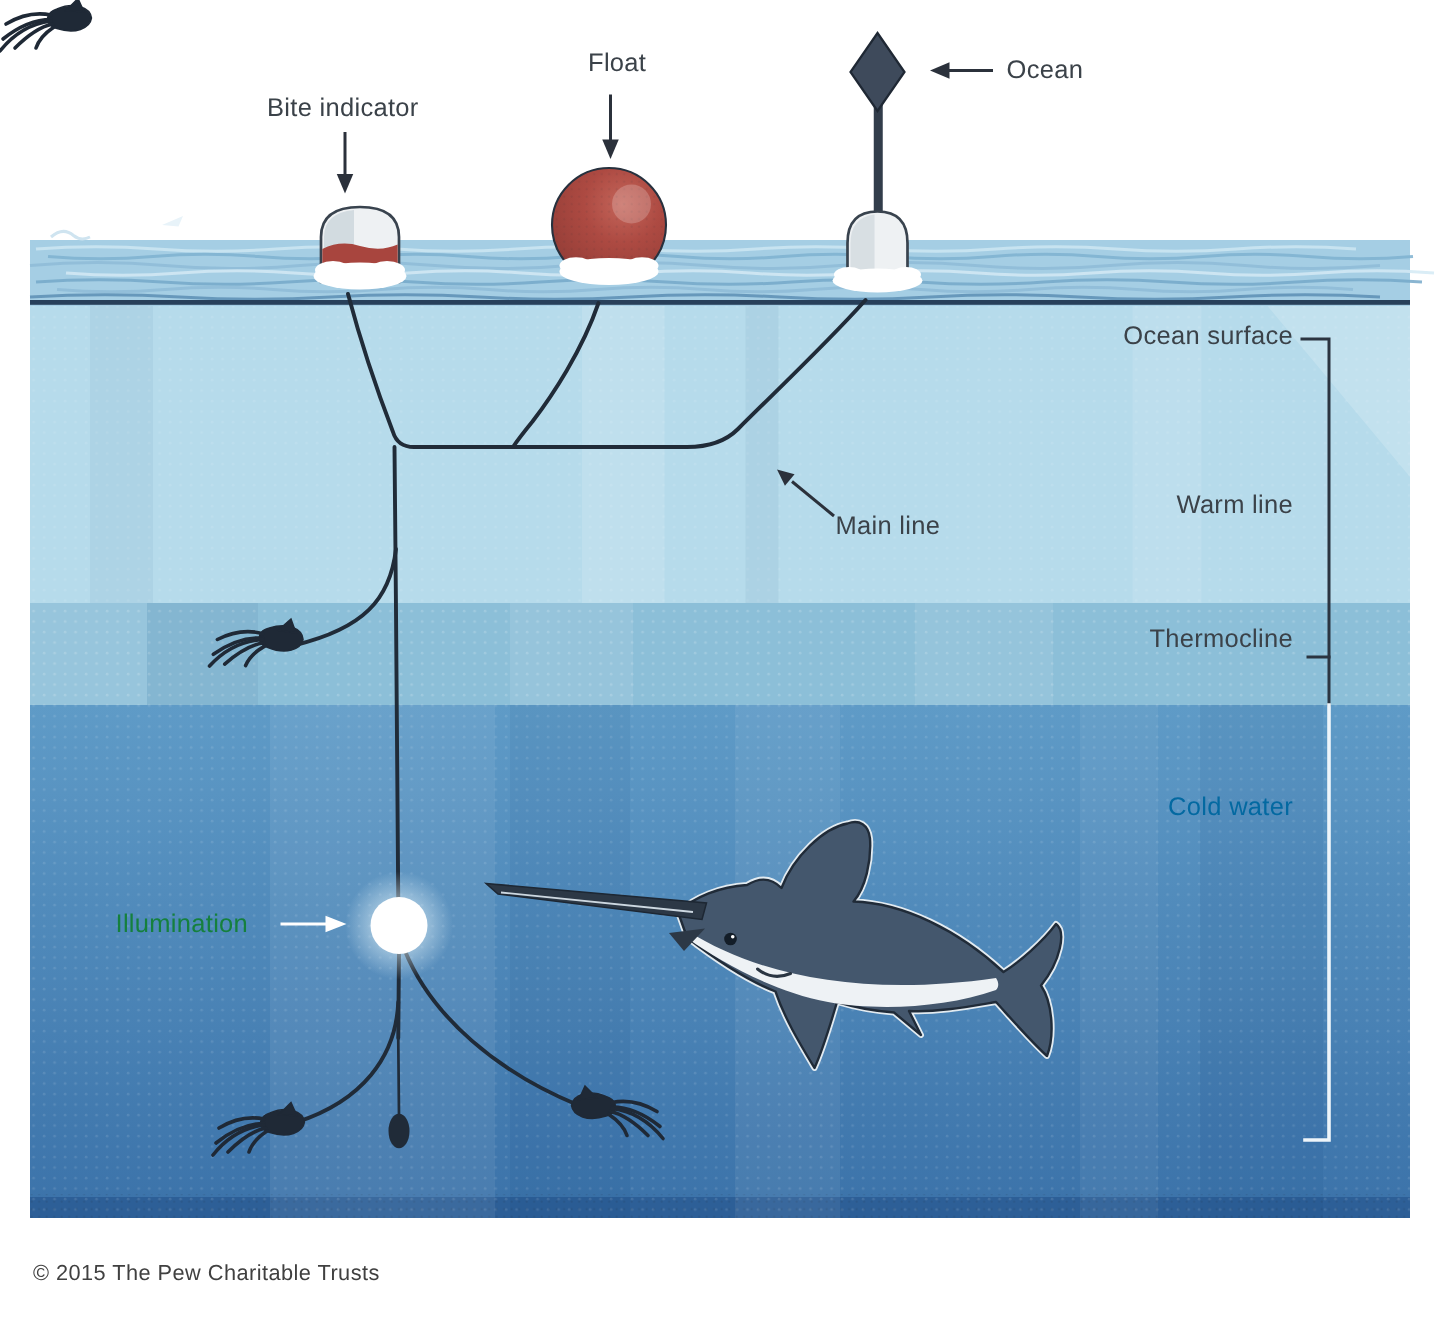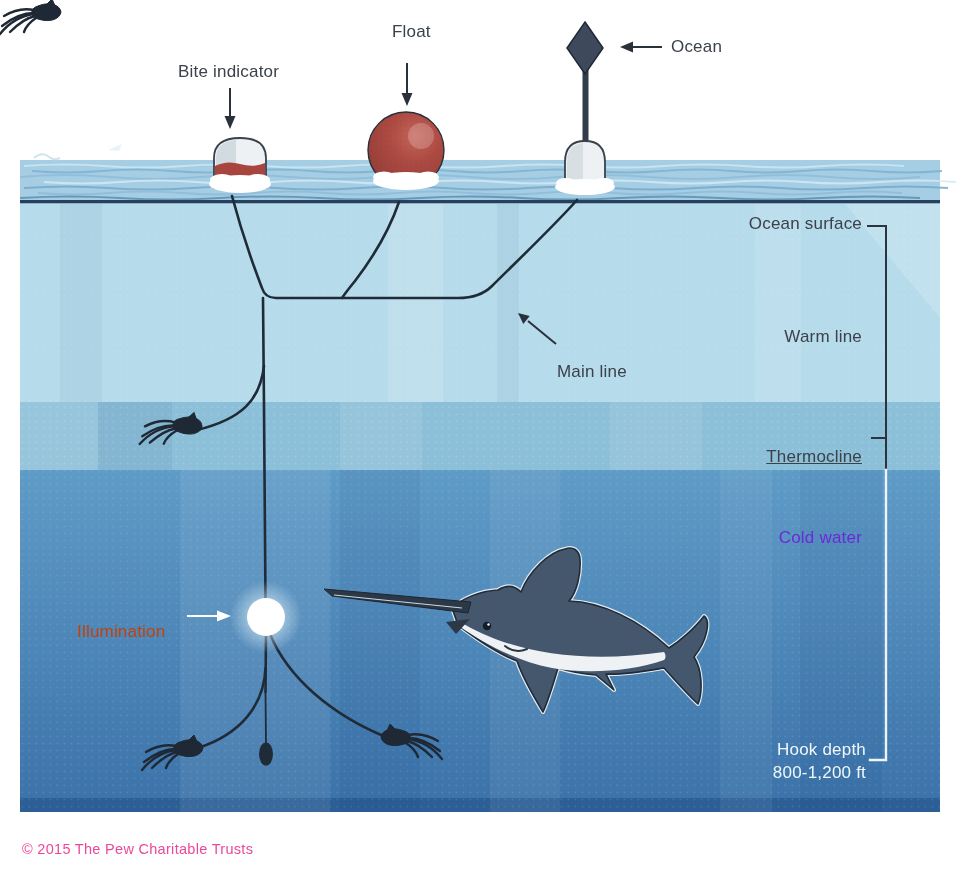--- a/index.html
+++ b/index.html
@@ -5,28 +5,28 @@
   html,body{margin:0;padding:0;background:#ffffff;}
   .stage{
     position:relative;width:960px;height:878px;background:#ffffff;overflow:hidden;
     font-family:"Liberation Sans",sans-serif;
   }
   .stage svg{position:absolute;left:0;top:0;}
   .lbl{
     position:absolute;white-space:nowrap;font-size:17px;letter-spacing:.2px;
     color:#3b4249;line-height:20px;
   }
-  .lbl.light{color:#c2410c;margin-top:16px;}
-  .lbl.soft{color:#6d28d9;margin-left:23px;}
+  .lbl.light{color:#15803d;}
+  .lbl.soft{color:#0369a1;margin-left:23px;}
   .depth-col{text-align:right;}
   .hook-block{position:absolute;text-align:right;line-height:23px;font-size:17px;
     letter-spacing:.2px;color:#f0f7fb;white-space:nowrap;}
   .hook-block span{display:block;}
   .copyright{
-    position:absolute;left:22px;top:841px;font-size:14.5px;letter-spacing:.3px;color:#ec4899;
+    position:absolute;left:22px;top:841px;font-size:14.5px;letter-spacing:.3px;color:#404040;
   }
 </style>
 </head>
 <body>
 
 <div class="stage">
 
 <svg width="960" height="878" viewBox="0 0 960 878">
   <defs>
     <pattern id="stipW" width="7" height="7" patternUnits="userSpaceOnUse">
@@ -205,30 +205,26 @@
       <polygon points="518,313 523.3,323.9 529.7,316.1" fill="#2b313b" stroke="none"></polygon>
     </g>
     <g stroke="#ffffff" stroke-width="2">
       <line x1="187" y1="616" x2="218" y2="616"></line>
       <polygon points="231,616 217,610.5 217,621.5" fill="#ffffff" stroke="none"></polygon>
     </g>
   </g>
 </svg>
 
 <div class="lbl" style="left:178px;top:62px;text-align:right;">Bite indicator</div>
-<div class="lbl" style="left:392px;top:22px;">Float</div>
+<div class="lbl" style="left:392px;top:32px;">Float</div>
 <div class="lbl" style="left:671px;top:37px;">Ocean</div>
-<div class="lbl" style="left:557px;top:341px;margin-top:21px;">Main line</div>
+<div class="lbl" style="left:557px;top:341px;">Main line</div>
 <div class="lbl light" style="left:77px;top:606px;">Illumination</div>
 
 <div class="lbl depth-col" style="right:98px;top:214px;">Ocean surface</div>
 <div class="lbl depth-col" style="right:98px;top:327px;">Warm line</div>
-<div class="lbl depth-col" style="right:98px;top:447px;text-decoration:underline;">Thermocline</div>
+<div class="lbl depth-col" style="right:98px;top:416px;">Thermocline</div>
 <div class="lbl depth-col soft" style="right:98px;top:528px;">Cold water</div>
 
-<div class="hook-block" style="right:94px;top:738px;">
-  <span>Hook depth</span>
-  <span>800-1,200 ft</span>
+
+<div class="copyright">© 2015 The Pew Charitable Trusts</div>
+
 </div>
 
-<div class="copyright">© 2015 The Pew Charitable Trusts</div>
-
-</div>
-
 </body></html>

